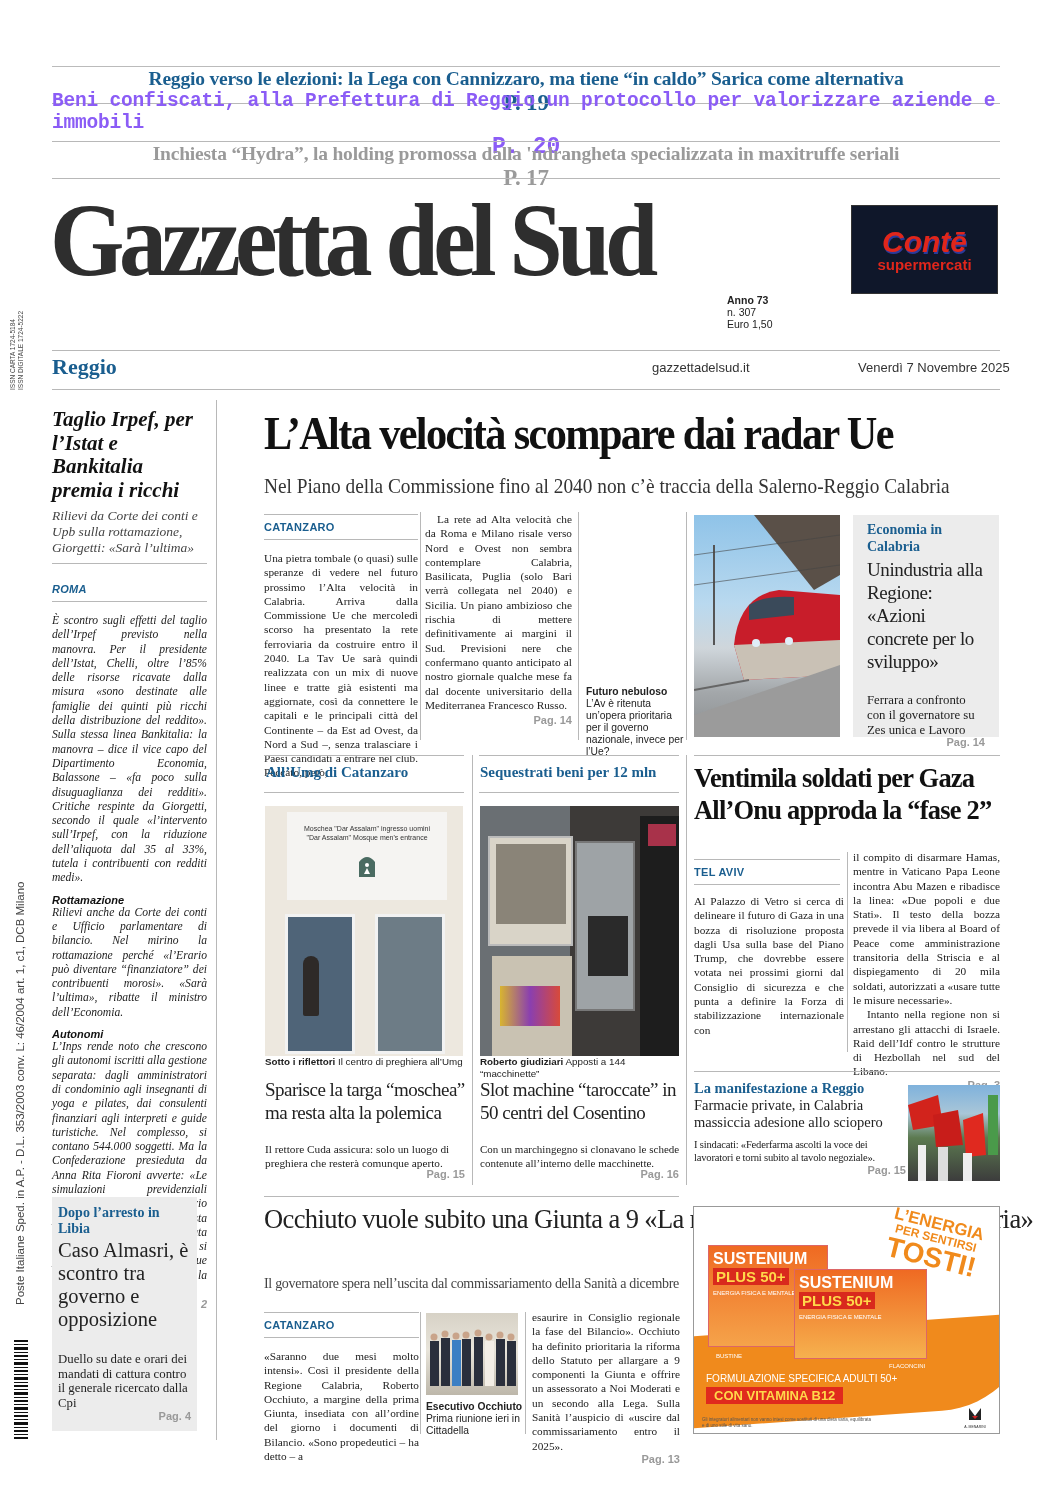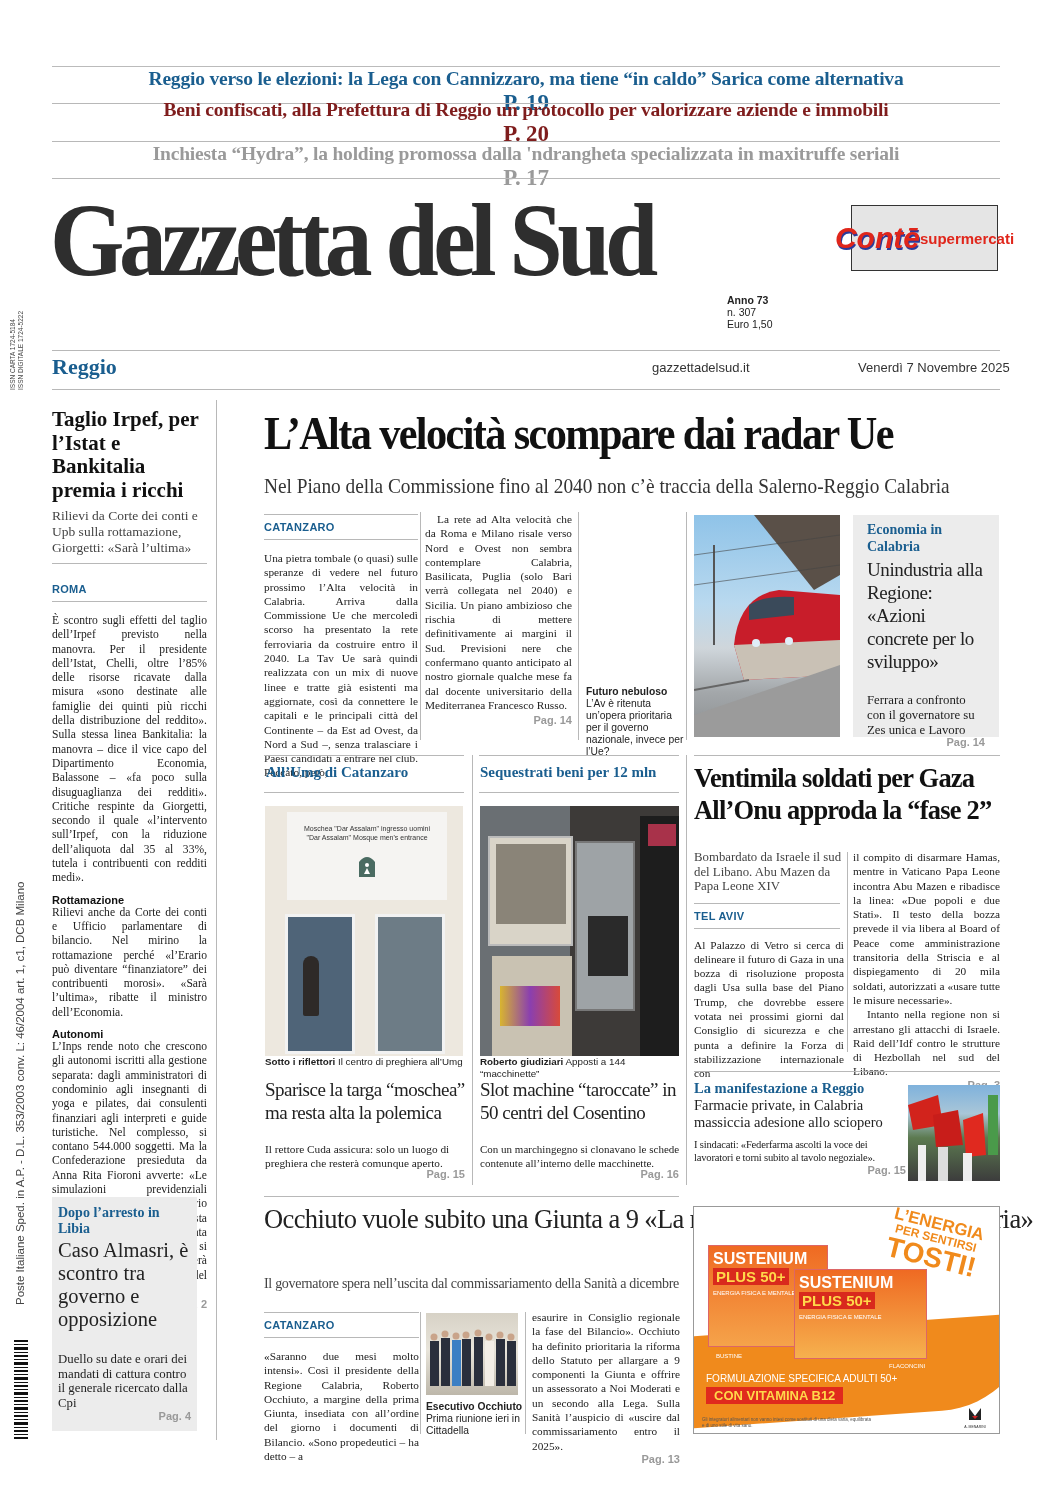--- a/index.html
+++ b/index.html
@@ -7,21 +7,21 @@
   .abs { position: absolute; }
   .hr { position: absolute; height: 1px; background: #b8b8b8; }
   .vr { position: absolute; width: 1px; background: #b8b8b8; }
 
   
   .teaser { position: absolute; left: 52px; width: 948px; height: 32px; display: flex; justify-content: space-between; align-items: center; font-family: "Liberation Serif", serif; font-size: 19.5px; font-weight: bold; letter-spacing: -0.2px; flex-direction: column; }
   .teaser .pg { font-size: 23px; }
 
   .masthead { position: absolute; left: 50px; top: 188px; font-family: "Liberation Serif", serif; font-weight: bold; font-size: 104px; letter-spacing: -6px; color: #2e2e2e; transform: scaleX(0.92); transform-origin: left top; line-height: 1; }
   .issue { position: absolute; left: 727px; top: 294px; font-family: "Liberation Sans", sans-serif; font-size: 10.5px; line-height: 12px; color: #222; }
-  .ad-logo { position: absolute; left: 851px; top: 205px; width: 147px; height: 66px; border: 1.5px solid #333; background: #e5e5e5; display: flex; flex-direction: row; align-items: center; justify-content: center; }
+  .ad-logo { position: absolute; left: 851px; top: 205px; width: 147px; height: 89px; border: 1.5px solid #333; background: #0f172a; display: flex; flex-direction: column; align-items: center; justify-content: center; }
   .ad-logo .conte { font-family: "Liberation Sans", sans-serif; font-weight: bold; font-style: italic; font-size: 30px; color: #e0261b; text-shadow: 1px 2px 0 #2b3a9a; line-height: 1; }
   .ad-logo .super { font-family: "Liberation Sans", sans-serif; font-weight: bold; font-size: 15px; color: #e0261b; line-height: 1; }
 
   .section { position: absolute; left: 52px; top: 354px; font-size: 22px; font-weight: bold; color: #1a5e8f; }
   .site { position: absolute; left: 652px; top: 360px; font-family: "Liberation Sans", sans-serif; font-size: 13px; color: #333; }
   .date { position: absolute; left: 858px; top: 360px; font-family: "Liberation Sans", sans-serif; font-size: 13px; color: #333; }
 
   .vert { position: absolute; font-family: "Liberation Sans", sans-serif; color: #444; transform: rotate(-90deg); transform-origin: left top; white-space: nowrap; }
 
   .body-text { font-family: "Liberation Serif", serif; font-size: 11.6px; line-height: 14.3px; text-align: justify; hyphens: auto; color: #222; }
@@ -36,21 +36,21 @@
 </style>
 </head>
 <body>
 
 <div class="hr" style="left:52px;top:66px;width:948px;background:#bbb;"></div>
 <div class="teaser" style="top:68px;color:#1a5e8f;">
   <span>Reggio verso le elezioni: la Lega con Cannizzaro, ma tiene “in caldo” Sarica come alternativa</span>
   <span class="pg">P. 19</span>
 </div>
 <div class="hr" style="left:52px;top:103px;width:948px;"></div>
-<div class="teaser" style="top:99px;color:#7f1d1d;">
+<div class="teaser" style="top:90px;color:#8b5cf6;font-family:Liberation Mono, monospace;">
   <span>Beni confiscati, alla Prefettura di Reggio un protocollo per valorizzare aziende e immobili</span>
   <span class="pg">P. 20</span>
 </div>
 <div class="hr" style="left:52px;top:141px;width:948px;"></div>
 <div class="teaser" style="top:143px;color:#9a9a9a;">
   <span>Inchiesta “Hydra”, la holding promossa dalla 'ndrangheta specializzata in maxitruffe seriali</span>
   <span class="pg">P. 17</span>
 </div>
 <div class="hr" style="left:52px;top:178px;width:948px;"></div>
 
@@ -106,21 +106,21 @@
         <rect x="0" y="82" width="14" height="3"></rect>
         <rect x="0" y="87" width="14" height="1"></rect>
       <rect x="0" y="90" width="14" height="2"></rect>
         <rect x="0" y="94" width="14" height="1"></rect>
         <rect x="0" y="97" width="14" height="2"></rect>
     </g>
   </svg>
 </div>
 
 <div class="vr" style="left:216px;top:400px;height:1040px;"></div>
-<div class="abs" style="left:52px;top:408px;width:155px;">
+<div class="abs" style="left:52px;top:408px;width:155px;font-style:italic;">
   <div style="font-weight:bold;font-size:21px;line-height:23.5px;color:#111;">Taglio Irpef, per l’Istat e Bankitalia premia i ricchi</div>
   <div style="font-size:13.5px;line-height:16px;color:#444;margin-top:6px;">Rilievi da Corte dei conti e Upb sulla rottamazione, Giorgetti: «Sarà l’ultima»</div>
   <div class="hr" style="position:relative;width:155px;margin-top:7px;"></div>
   <div class="kicker" style="margin-top:19px;">ROMA</div>
   <div class="hr" style="position:relative;width:155px;margin-top:6px;"></div>
   <div class="body-text" style="margin-top:12px;">È scontro sugli effetti del taglio dell’Irpef previsto nella manovra. Per il presidente dell’Istat, Chelli, oltre l’85% delle risorse ricavate dalla misura «sono destinate alle famiglie dei quinti più ricchi della distribuzione del reddito». Sulla stessa linea Bankitalia: la manovra – dice il vice capo del Dipartimento Economia, Balassone – «fa poco sulla disuguaglianza dei redditi». Critiche respinte da Giorgetti, secondo il quale «l’intervento sull’Irpef, con la riduzione dell’aliquota dal 35 al 33%, tutela i contribuenti con redditi medi».</div>
   <div class="subhead" style="margin-top:8px;">Rottamazione</div>
   <div class="body-text">Rilievi anche da Corte dei conti e Ufficio parlamentare di bilancio. Nel mirino la rottamazione perché «l’Erario può diventare “finanziatore” dei contribuenti morosi». «Sarà l’ultima», ribatte il ministro dell’Economia.</div>
   <div class="subhead" style="margin-top:8px;">Autonomi</div>
   <div class="body-text">L’Inps rende noto che crescono gli autonomi iscritti alla gestione separata: dagli amministratori di condominio agli insegnanti di yoga e pilates, dai consulenti finanziari agli interpreti e guide turistiche. Nel complesso, si contano 544.000 soggetti. Ma la Confederazione presieduta da Anna Rita Fioroni avverte: «Le simulazioni previdenziali mostrano uno scenario preoccupante: un professionista che versa alla gestione separata inizia a contribuire a 30 anni e si pensiona a 67», dunque «perderà in quiescenza oltre la metà del reddito».</div>
@@ -227,21 +227,20 @@
 </div>
 <div class="abs light-head" style="left:480px;top:1078px;width:205px;font-size:19px;line-height:23px;letter-spacing:-0.5px;">Slot machine “taroccate” in 50 centri del Cosentino</div>
 <div class="abs body-text" style="left:480px;top:1142px;width:200px;font-size:11px;text-align:left;">Con un marchingegno si clonavano le schede contenute all’interno delle macchinette.</div>
 <div class="abs pgref" style="left:480px;top:1168px;width:199px;">Pag. 16</div>
 
 <div class="vr" style="left:686px;top:755px;height:430px;"></div>
 
 <div class="hr" style="left:694px;top:755px;width:306px;"></div>
 <div class="abs" style="left:694px;top:762px;width:310px;font-weight:bold;font-size:26.5px;line-height:32px;letter-spacing:-0.8px;color:#111;">Ventimila soldati per Gaza All’Onu approda la “fase 2”</div>
 <div class="abs" style="left:694px;top:850px;width:150px;">
-  <div style="font-size:12.8px;line-height:14.5px;color:#444;">Bombardato da Israele il sud del Libano. Abu Mazen da Papa Leone XIV</div>
   <div class="hr" style="position:relative;width:146px;margin-top:9px;"></div>
   <div class="kicker" style="margin-top:6px;">TEL AVIV</div>
   <div class="hr" style="position:relative;width:146px;margin-top:6px;"></div>
   <div class="body-text" style="margin-top:9px;font-size:11.3px;">Al Palazzo di Vetro si cerca di delineare il futuro di Gaza in una bozza di risoluzione proposta dagli Usa sulla base del Piano Trump, che dovrebbe essere votata nei prossimi giorni dal Consiglio di sicurezza e che punta a definire la Forza di stabilizzazione internazionale con</div>
 </div>
 <div class="vr" style="left:847px;top:852px;height:200px;"></div>
 <div class="abs" style="left:853px;top:850px;width:147px;">
   <div class="body-text" style="font-size:11.3px;">il compito di disarmare Hamas, mentre in Vaticano Papa Leone incontra Abu Mazen e ribadisce la linea: «Due popoli e due Stati». Il testo della bozza prevede il via libera al Board of Peace come amministrazione transitoria della Striscia e al dispiegamento di 20 mila soldati, autorizzati a «usare tutte le misure necessarie».</div>
   <div class="body-text" style="font-size:11.3px;text-indent:14px;">Intanto nella regione non si arrestano gli attacchi di Israele. Raid dell’Idf contro le strutture di Hezbollah nel sud del Libano.</div>
   <div class="pgref">Pag. 3</div>

